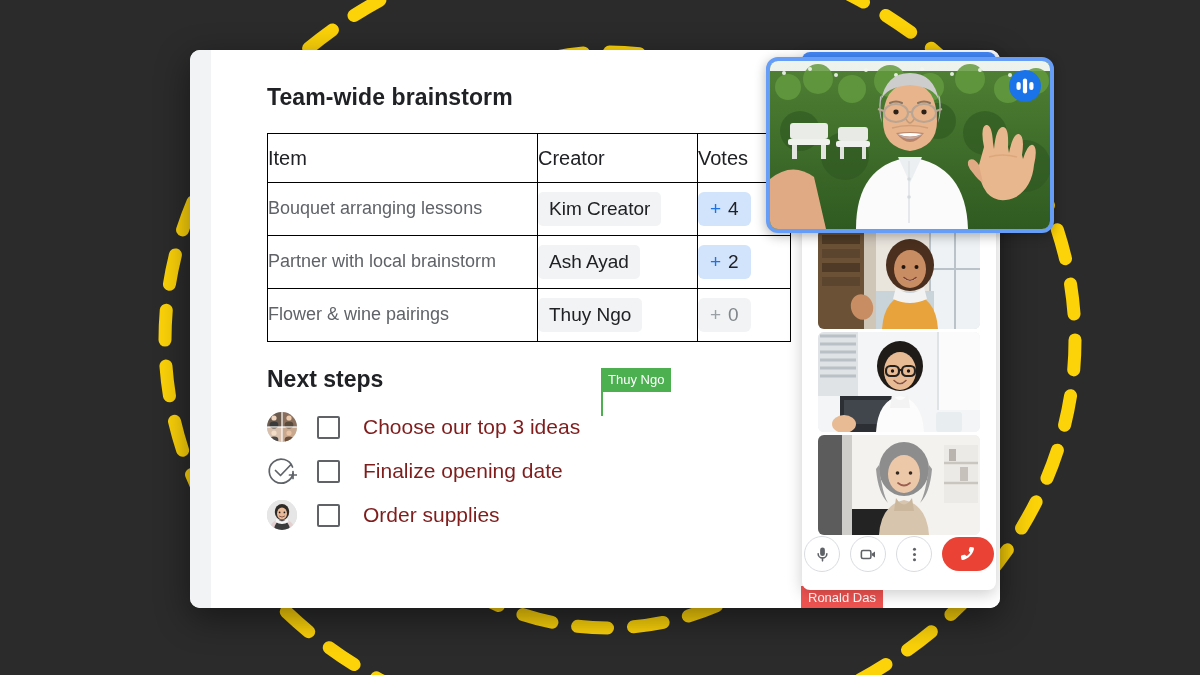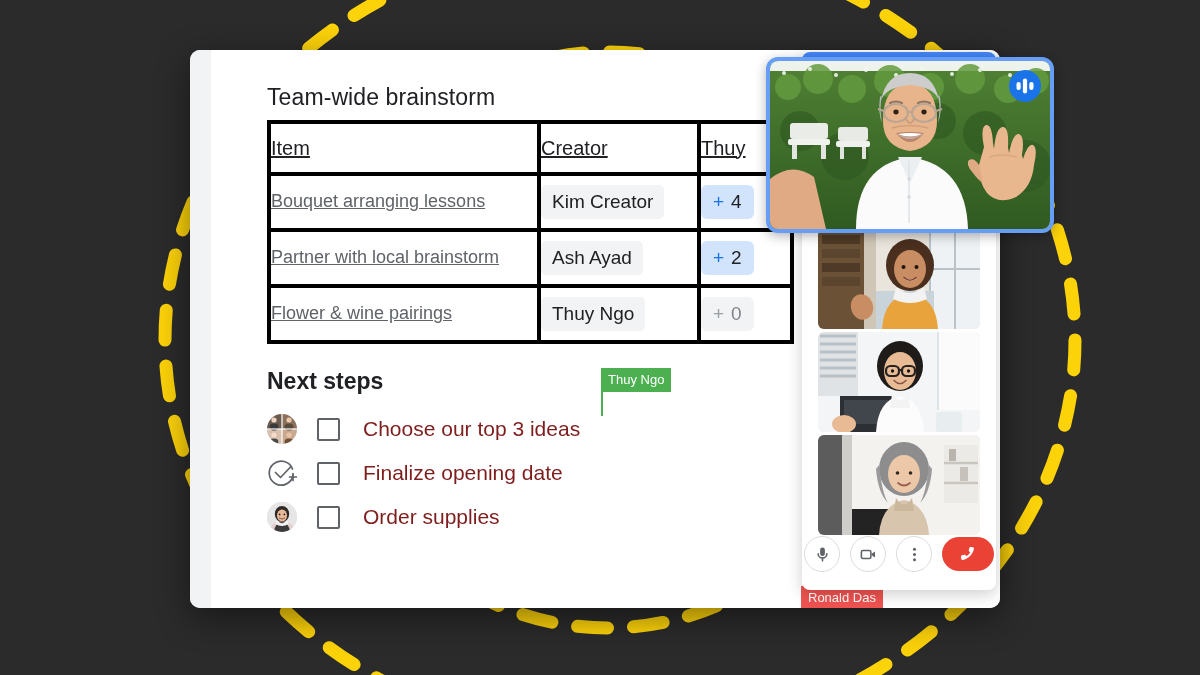--- a/index.html
+++ b/index.html
@@ -22,27 +22,27 @@
     overflow:hidden;
   }
   .gutter{position:absolute;left:0;top:0;width:21px;height:100%;background:#f1f3f4;}
   .doc-top-rule{position:absolute;left:21px;top:11px;width:789px;height:1px;background:#e8eaed;}
 
   
   .doc{position:absolute;left:21px;top:0;width:789px;height:100%;background:#fff;}
   .doc-inner{padding:34px 0 0 56px;}
 
   .doc-title{
-    font-size:23px;color:#202124;font-weight:400;letter-spacing:.1px;
-    margin:0 0 9px 0;
+    font-size:23px;color:#202124;font-weight:700;letter-spacing:.1px;
+    margin:0 0 22px 0;
   }
 
   
   .tbl{border-collapse:collapse;width:523px;table-layout:fixed;}
-  .tbl td,.tbl th{border:4px solid #000000;padding:0;vertical-align:middle;text-decoration:underline;}
+  .tbl td,.tbl th{border:1px solid #000000;padding:0;vertical-align:middle;}
   .col-item{width:270px;}
   .col-creator{width:160px;}
   .col-votes{width:93px;}
   .th-cell{
     height:48px;padding:0 18px;font-size:20px;color:#202124;font-weight:400;
     text-align:left;
   }
   .td-item{
     padding:10px 18px;font-size:18px;color:#5f6368;line-height:1.42;
     height:52px;position:relative;
@@ -147,21 +147,21 @@
         <table class="tbl">
           <colgroup>
             <col class="col-item">
               <col class="col-creator">
               <col class="col-votes">
           </colgroup>
           <thead>
             <tr>
               <th class="th-cell">Item</th>
               <th class="th-cell">Creator</th>
-              <th class="th-cell">Thuy</th>
+              <th class="th-cell">Votes</th>
             </tr>
           </thead>
           <tbody>
             <tr>
               <td class="td-item">Bouquet arranging lessons</td>
               <td class="td-mid">
                 <span class="chip-name">Kim Creator</span>
               </td>
               <td class="td-votes">
                 <span class="chip-vote vote-active"><span class="plus">+</span><span>4</span></span>

